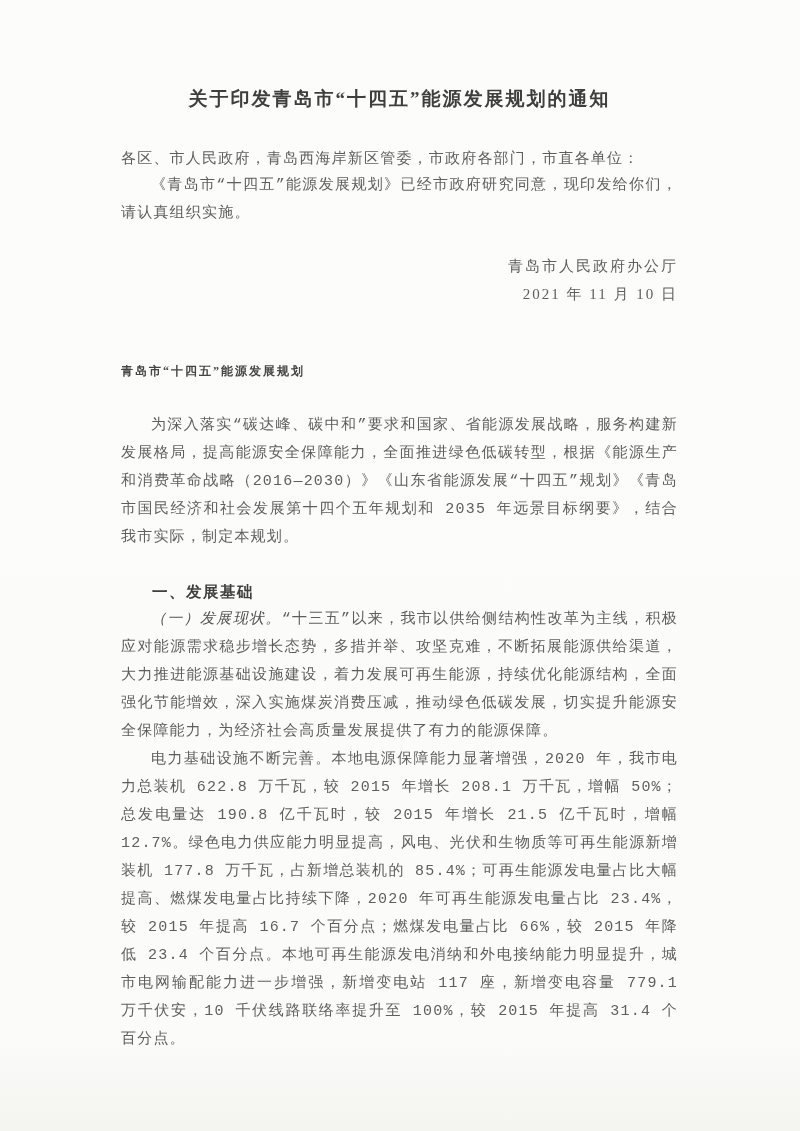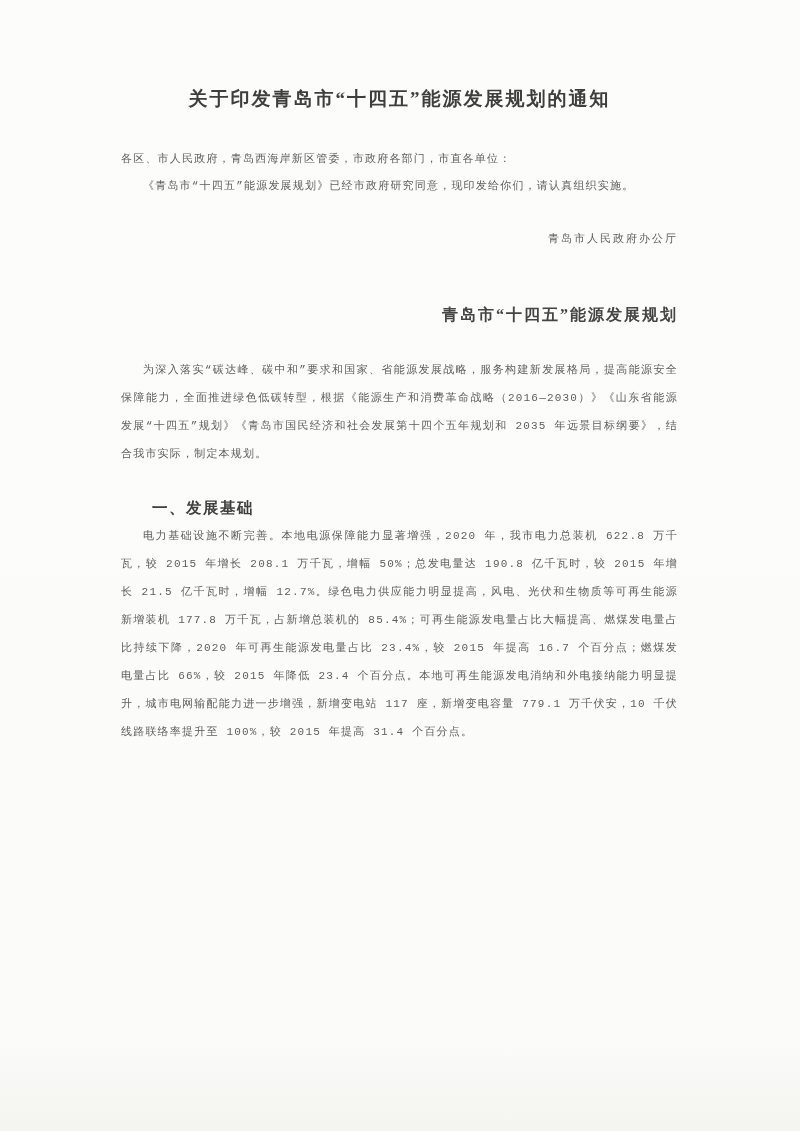--- a/index.html
+++ b/index.html
@@ -26,42 +26,42 @@
     margin: 0 0 32px 0;
     text-align: center;
     font-size: 19px;
     line-height: 26px;
     font-weight: 700;
     letter-spacing: 2px;
     color: #3e3e3e;
   }
   p {
     margin: 0;
-    font-size: 11px;
+    font-size: 15px;
     line-height: 28px;
     letter-spacing: 1.2px;
     text-align: justify;
   }
   .indent { text-indent: 2em; font-family: Liberation Mono, monospace; }
   .signoff {
     margin-top: 24px;
     text-align: right;
   }
   .signoff-inner {
     display: inline-block;
     text-align: center;
   }
   .signoff-inner p {
     text-align: right;
     letter-spacing: 2px;
   }
   .plan-title {
     margin: 50px 0 28px 0;
-    text-align: right;
-    font-size: 16px;
+    text-align: left;
+    font-size: 12px;
     line-height: 26px;
     font-weight: 700;
     letter-spacing: 2px;
     color: #454545;
   }
   .section-heading {
     margin: 26px 0 0 0;
     font-size: 15.5px;
     line-height: 28px;
     font-weight: 700;
@@ -87,26 +87,30 @@
 
   <h1 class="notice-title">关于印发青岛市“十四五”能源发展规划的通知</h1>
 
   <p>各区、市人民政府，青岛西海岸新区管委，市政府各部门，市直各单位：</p>
 
   <p class="indent">《青岛市“十四五”能源发展规划》已经市政府研究同意，现印发给你们，请认真组织实施。</p>
 
   <div class="signoff">
     <div class="signoff-inner">
       <p>青岛市人民政府办公厅</p>
+      <p>2021 年 11 月 10 日</p>
     </div>
   </div>
 
   <h2 class="plan-title">青岛市“十四五”能源发展规划</h2>
 
   <p class="indent">为深入落实“碳达峰、碳中和”要求和国家、省能源发展战略，服务构建新发展格局，提高能源安全保障能力，全面推进绿色低碳转型，根据《能源生产和消费革命战略（2016—2030）》《山东省能源发展“十四五”规划》《青岛市国民经济和社会发展第十四个五年规划和 2035 年远景目标纲要》，结合我市实际，制定本规划。</p>
 
   <h3 class="section-heading">一、发展基础</h3>
 
+  <p class="indent">
+    <span class="lead-in">（一）发展现状。</span><span>“十三五”以来，我市以供给侧结构性改革为主线，积极应对能源需求稳步增长态势，多措并举、攻坚克难，不断拓展能源供给渠道，大力推进能源基础设施建设，着力发展可再生能源，持续优化能源结构，全面强化节能增效，深入实施煤炭消费压减，推动绿色低碳发展，切实提升能源安全保障能力，为经济社会高质量发展提供了有力的能源保障。</span>
+  </p>
 
 
   <p class="indent">电力基础设施不断完善。本地电源保障能力显著增强，2020 年，我市电力总装机 622.8 万千瓦，较 2015 年增长 208.1 万千瓦，增幅 50%；总发电量达 190.8 亿千瓦时，较 2015 年增长 21.5 亿千瓦时，增幅 12.7%。绿色电力供应能力明显提高，风电、光伏和生物质等可再生能源新增装机 177.8 万千瓦，占新增总装机的 85.4%；可再生能源发电量占比大幅提高、燃煤发电量占比持续下降，2020 年可再生能源发电量占比 23.4%，较 2015 年提高 16.7 个百分点；燃煤发电量占比 66%，较 2015 年降低 23.4 个百分点。本地可再生能源发电消纳和外电接纳能力明显提升，城市电网输配能力进一步增强，新增变电站 117 座，新增变电容量 779.1 万千伏安，10 千伏线路联络率提升至 100%，较 2015 年提高 31.4 个百分点。</p>
 
 </div>
 
 </body></html>

